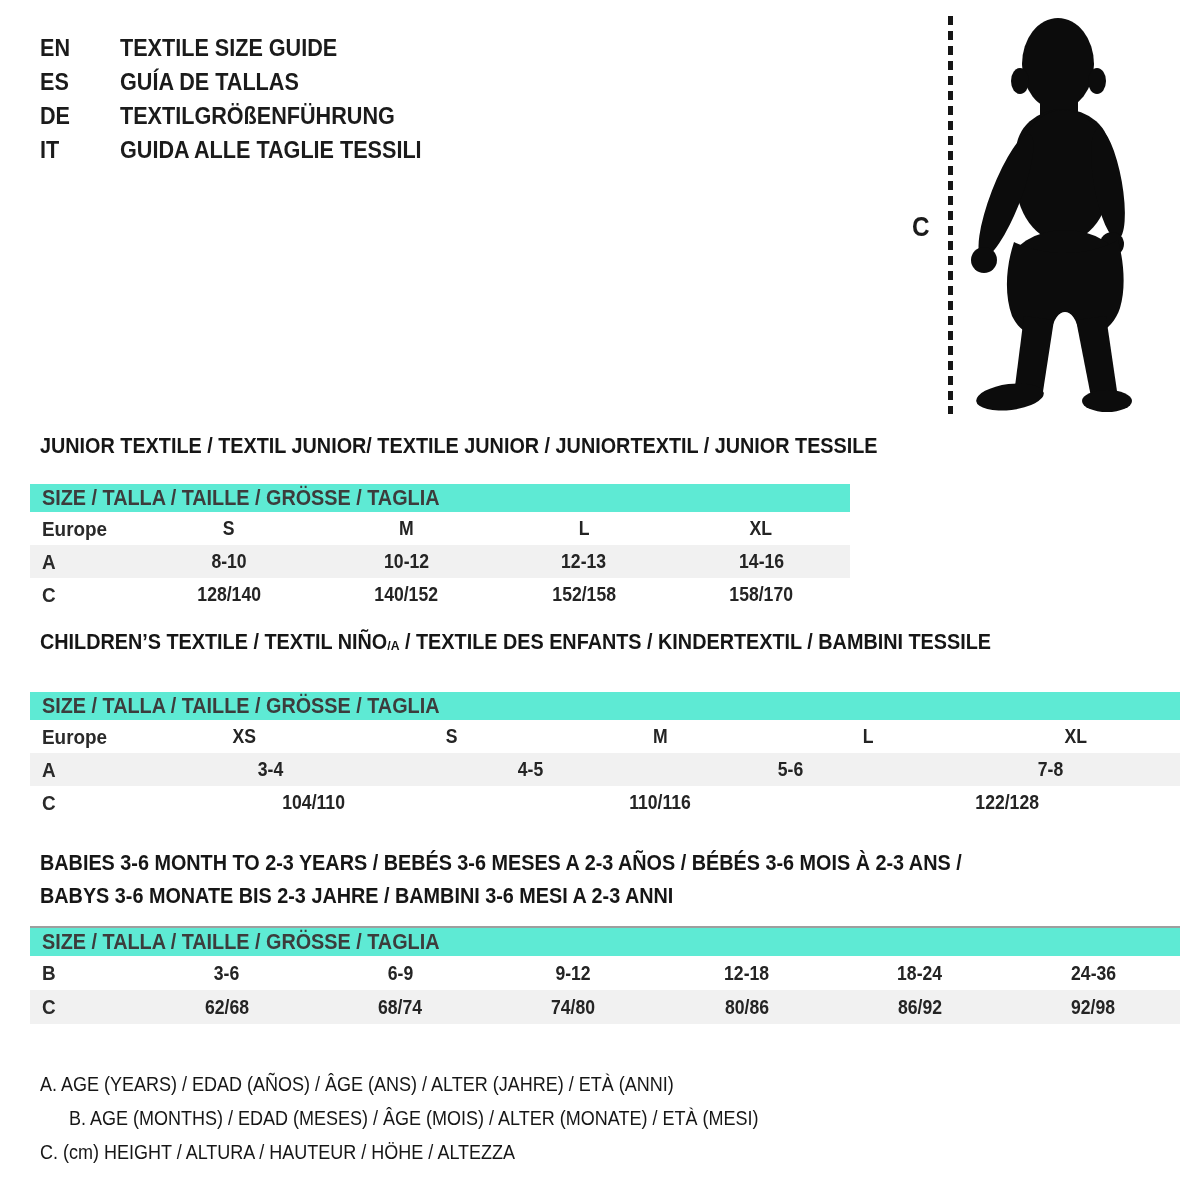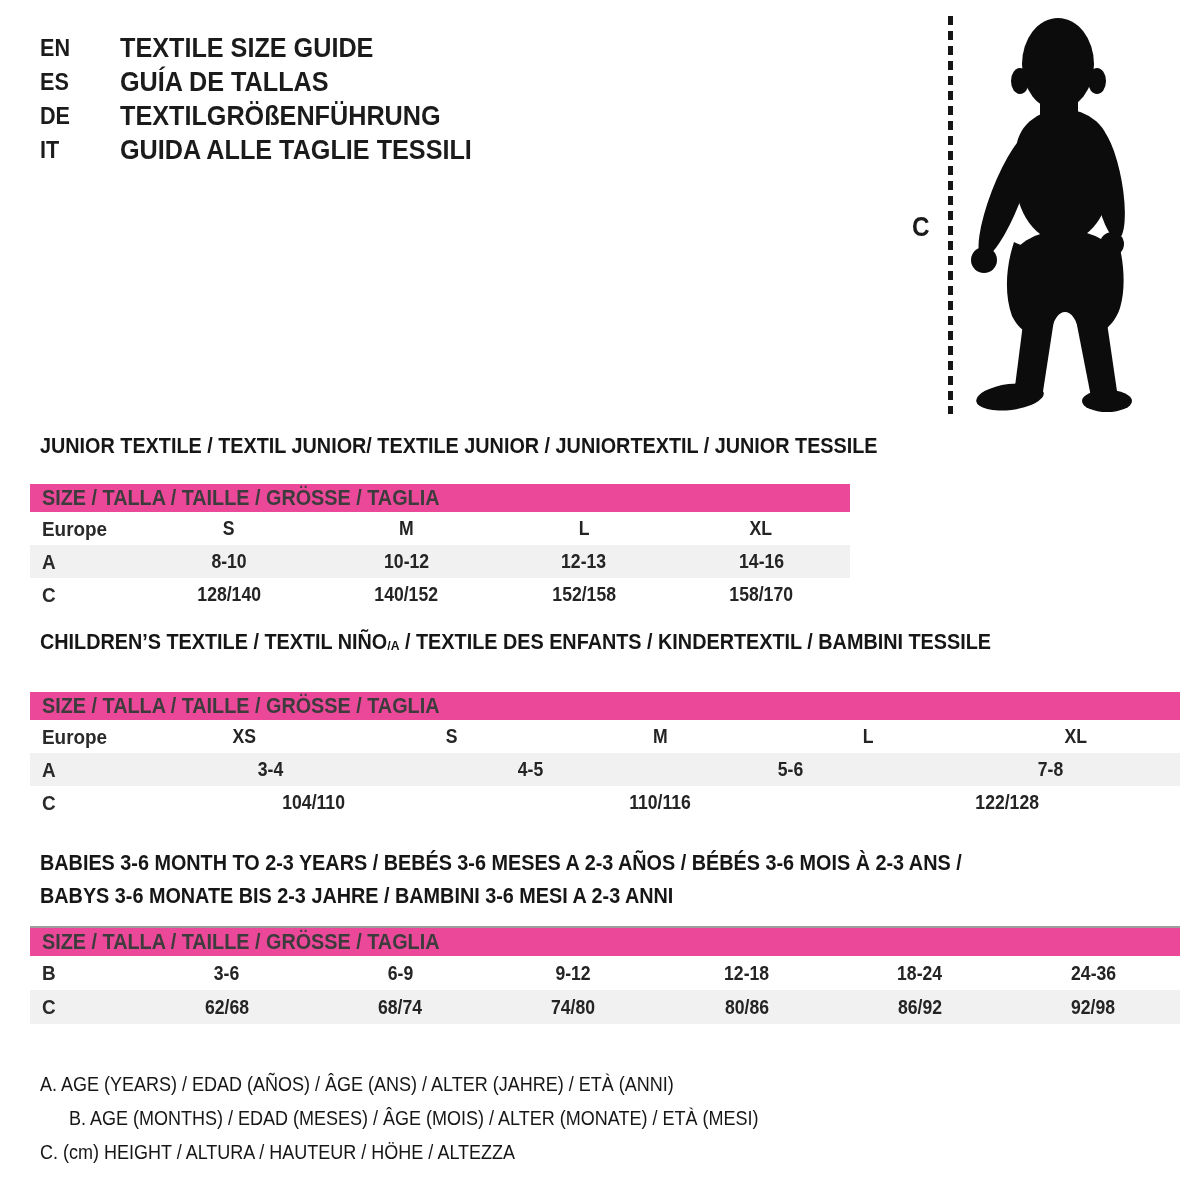--- a/index.html
+++ b/index.html
@@ -11,21 +11,21 @@
     -webkit-font-smoothing:antialiased;
   }
   
   .cond  { display:inline-block; transform:scaleX(0.9);  transform-origin:0 50%; white-space:nowrap; }
   .condc { display:inline-block; transform:scaleX(0.88); transform-origin:50% 50%; white-space:nowrap; }
 
   
   .lang-block { position:absolute; left:40px; top:31px; }
   .lang-row   { height:34px; line-height:34px; }
   .lang-code  { display:inline-block; width:80px; font-weight:bold; font-size:24px; vertical-align:top; }
-  .lang-label { font-weight:bold; font-size:28px; vertical-align:top; }
+  .lang-label { font-weight:bold; font-size:24px; vertical-align:top; }
 
   
   .measure-line {
     position:absolute; left:948px; top:16px; width:5px; height:398px;
     background:repeating-linear-gradient(to bottom, #151515 0 9px, transparent 9px 15px);
   }
   .measure-label {
     position:absolute; left:912px; top:212px;
     font-weight:bold; font-size:27px;
   }
@@ -33,21 +33,21 @@
 
   
   .sec-title {
     position:absolute; left:40px;
     font-weight:bold; font-size:22px; line-height:24px; color:#161616;
   }
   .sec-title .sub { font-size:0.62em; vertical-align:-0.1em; letter-spacing:0; }
 
   .tbl { position:absolute; left:30px; }
   .tbl-head {
-    height:28px; line-height:28px; background:#ec4899;
+    height:28px; line-height:28px; background:#5eead4;
     padding-left:12px; font-weight:bold; font-size:22px; color:#3c3c3c;
   }
   .tbl-head-top { border-top:2px solid #9e9e9e; height:30px; }
   .trow { display:flex; height:33px; line-height:33px; }
   .trow.shaded { background:#f1f1f1; }
   .tlabel { width:110px; padding-left:12px; font-weight:bold; font-size:21px; color:#2a2a2a; }
   .tcell  { flex:1; text-align:center; font-weight:bold; font-size:20px; color:#242424; }
 
   .w-narrow { width:820px; }
   .w-wide   { width:1150px; }

